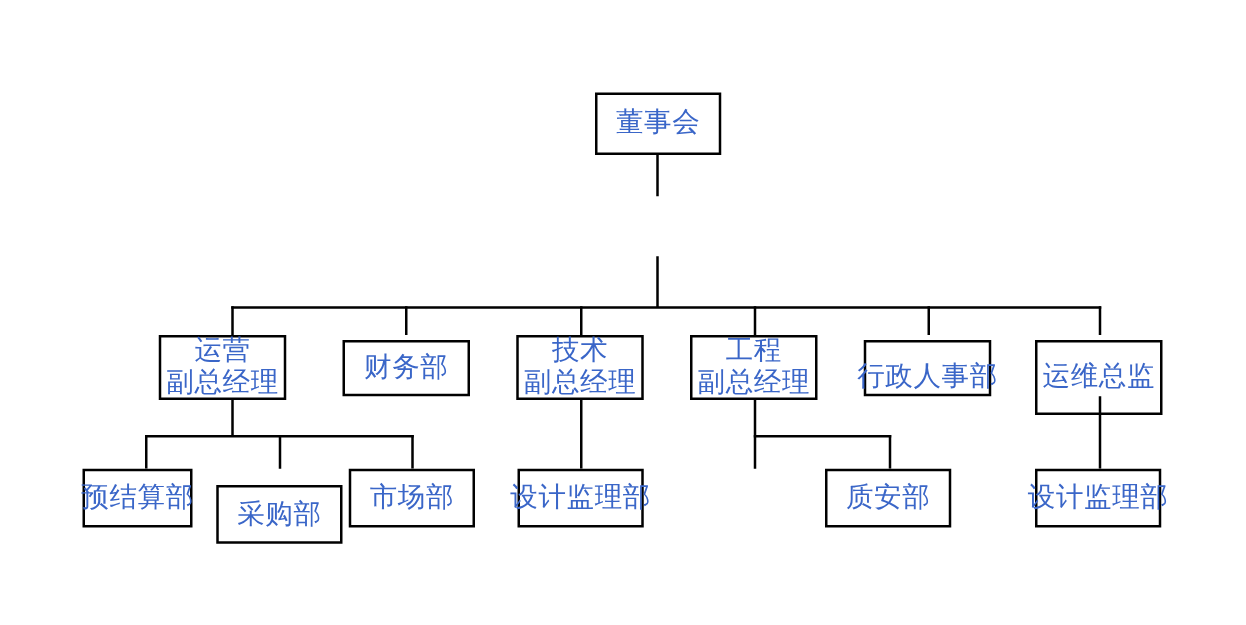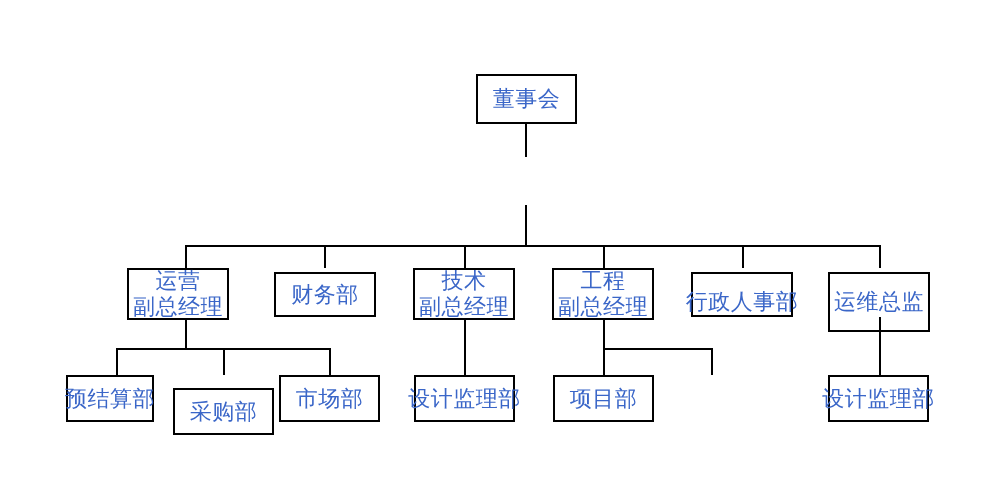--- a/index.html
+++ b/index.html
@@ -122,22 +122,22 @@
   </div>
 
   <div class="node-box" style="left:279px; top:375px; width:101px; height:47px;">
     <span class="node-line">市场部</span>
   </div>
 
   <div class="node-box" style="left:414px; top:375px; width:101px; height:47px;">
     <span class="node-line">设计监理部</span>
   </div>
 
-  <div class="node-box" style="left:553px; top:375px; width:101px; height:47px;">
-    <span class="node-line">项目部</span>
+
+  <div class="node-box" style="left:660px; top:375px; width:101px; height:47px;">
+    <span class="node-line">质安部</span>
   </div>
-
 
   <div class="node-box" style="left:828px; top:375px; width:101px; height:47px;">
     <span class="node-line">设计监理部</span>
   </div>
 
 </div>
 
 </body></html>

